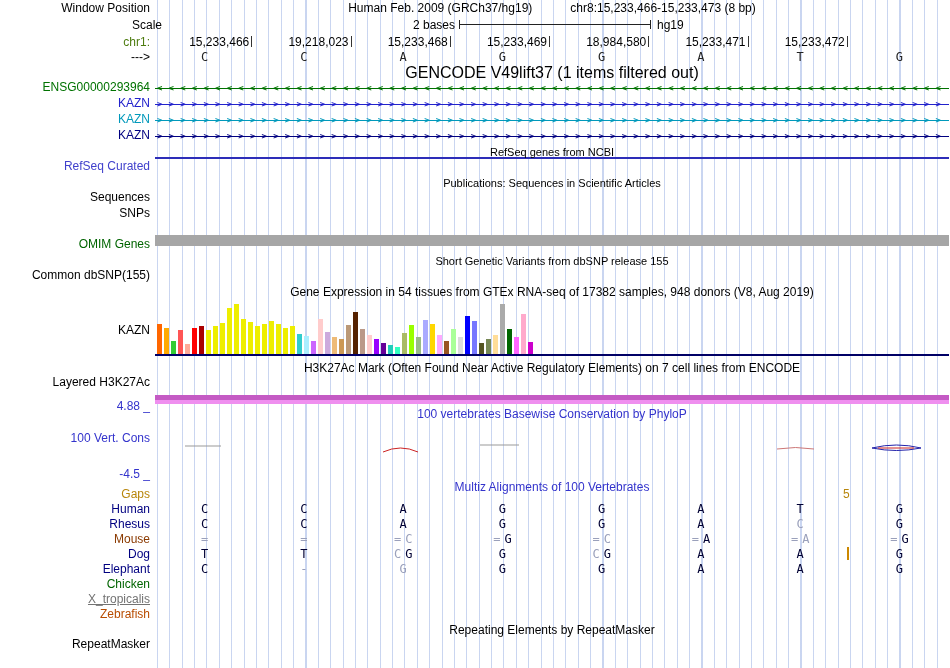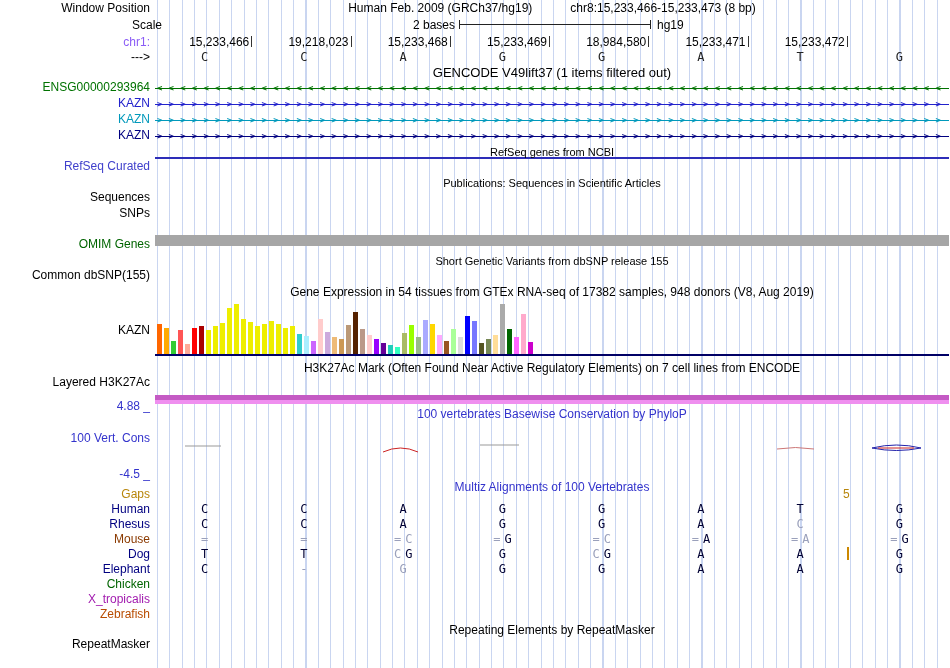--- a/index.html
+++ b/index.html
@@ -59,21 +59,21 @@
   <svg id="cons-svg" width="950" height="668">
       <path d="M185,446L221,446" stroke="#999999" fill="none"></path>
       <path d="M383,452Q400.5,444 418,452" stroke="#cc2222" fill="none"></path>
       <path d="M480,445L519,445" stroke="#999999" fill="none"></path>
       <path d="M777,449Q795.5,446 814,449" stroke="#cc7777" fill="none"></path>
       <path d="M872,448Q896.5,442 921,448Q896.5,453 872,448Z" stroke="#2222aa" fill="none"></path>
       <path d="M878,448L914,448" stroke="#cc2222" fill="none"></path>
     </svg>
 <div class="lbl" style="top: 2px; color: rgb(0, 0, 0); padding-left: 36px;">Window Position</div>
     <div class="lbl" style="top: 19px; color: rgb(0, 0, 0); margin-left: 12px;">Scale</div>
-    <div class="lbl" style="top: 36px; color: #8b5cf6;">chr1:</div>
+    <div class="lbl" style="top: 36px; color: #4d7c0f;">chr1:</div>
     <div class="lbl" style="top: 51px; color: rgb(0, 0, 0);">---&gt;</div>
     <div class="lbl" style="top: 81px; color: rgb(0, 114, 0);">ENSG00000293964</div>
     <div class="lbl" style="top: 97px; color: rgb(34, 34, 204);">KAZN</div>
     <div class="lbl" style="top: 113px; color: rgb(0, 153, 187);">KAZN</div>
     <div class="lbl" style="top: 129px; color: rgb(0, 0, 128);">KAZN</div>
     <div class="lbl" style="top: 160px; color: rgb(64, 64, 204);">RefSeq Curated</div>
     <div class="lbl" style="top: 191px; color: rgb(0, 0, 0);">Sequences</div>
     <div class="lbl" style="top: 207px; color: rgb(0, 0, 0);">SNPs</div>
     <div class="lbl" style="top: 238px; color: rgb(0, 100, 0);">OMIM Genes</div>
     <div class="lbl" style="top: 269px; color: rgb(0, 0, 0);">Common dbSNP(155)</div>
@@ -82,24 +82,24 @@
     <div class="lbl" style="top: 400px; color: rgb(51, 51, 204);">4.88 _</div>
     <div class="lbl" style="top: 432px; color: rgb(51, 51, 204);">100 Vert. Cons</div>
     <div class="lbl" style="top: 468px; color: rgb(51, 51, 204);">-4.5 _</div>
     <div class="lbl" style="top: 488px; color: rgb(184, 134, 11);">Gaps</div>
     <div class="lbl" style="top: 503px; color: rgb(0, 0, 128);">Human</div>
     <div class="lbl" style="top: 518px; color: rgb(0, 0, 128);">Rhesus</div>
     <div class="lbl" style="top: 533px; color: rgb(139, 58, 0);">Mouse</div>
     <div class="lbl" style="top: 548px; color: rgb(0, 0, 128);">Dog</div>
     <div class="lbl" style="top: 563px; color: rgb(0, 0, 128);">Elephant</div>
     <div class="lbl" style="top: 578px; color: rgb(0, 100, 0); padding-left: 25px;">Chicken</div>
-    <div class="lbl" style="top: 593px; color: #a21caf;">X_tropicalis</div>
+    <div class="lbl" style="top: 593px; color: #737373; text-decoration: underline;">X_tropicalis</div>
     <div class="lbl" style="top: 608px; color: rgb(184, 76, 0);">Zebrafish</div>
     <div class="lbl" style="top: 638px; color: rgb(0, 0, 0);">RepeatMasker</div>
-    <div class="ctitle" style="top: 66px; color: rgb(0, 0, 0); font-size: 13px;">GENCODE V49lift37 (1 items filtered out)</div>
+    <div class="ctitle" style="top: 66px; color: rgb(0, 0, 0); font-size: 16px;">GENCODE V49lift37 (1 items filtered out)</div>
     <div class="ctitle" style="top: 146px; color: rgb(0, 0, 0); font-size: 11px;">RefSeq genes from NCBI</div>
     <div class="ctitle" style="top: 177px; color: rgb(0, 0, 0); font-size: 11px;">Publications: Sequences in Scientific Articles</div>
     <div class="ctitle" style="top: 255px; color: rgb(0, 0, 0); font-size: 11px;">Short Genetic Variants from dbSNP release 155</div>
     <div class="ctitle" style="top: 286px; color: rgb(0, 0, 0); font-size: 12px;">Gene Expression in 54 tissues from GTEx RNA-seq of 17382 samples, 948 donors (V8, Aug 2019)</div>
     <div class="ctitle" style="top: 362px; color: rgb(0, 0, 0); font-size: 12px;">H3K27Ac Mark (Often Found Near Active Regulatory Elements) on 7 cell lines from ENCODE</div>
     <div class="ctitle" style="top: 408px; color: rgb(51, 51, 204); font-size: 12px;">100 vertebrates Basewise Conservation by PhyloP</div>
     <div class="ctitle" style="top: 481px; color: rgb(51, 51, 204); font-size: 12px;">Multiz Alignments of 100 Vertebrates</div>
     <div class="ctitle" style="top: 624px; color: rgb(0, 0, 0); font-size: 12px;">Repeating Elements by RepeatMasker</div>
     <div class="coord" style="left: 155px; top: 36px; width: 97.25px;"><span>15,233,466</span><span class="tick"></span></div>
     <div class="coord" style="left: 254.25px; top: 36px; width: 97.25px;"><span>19,218,023</span><span class="tick"></span></div>

